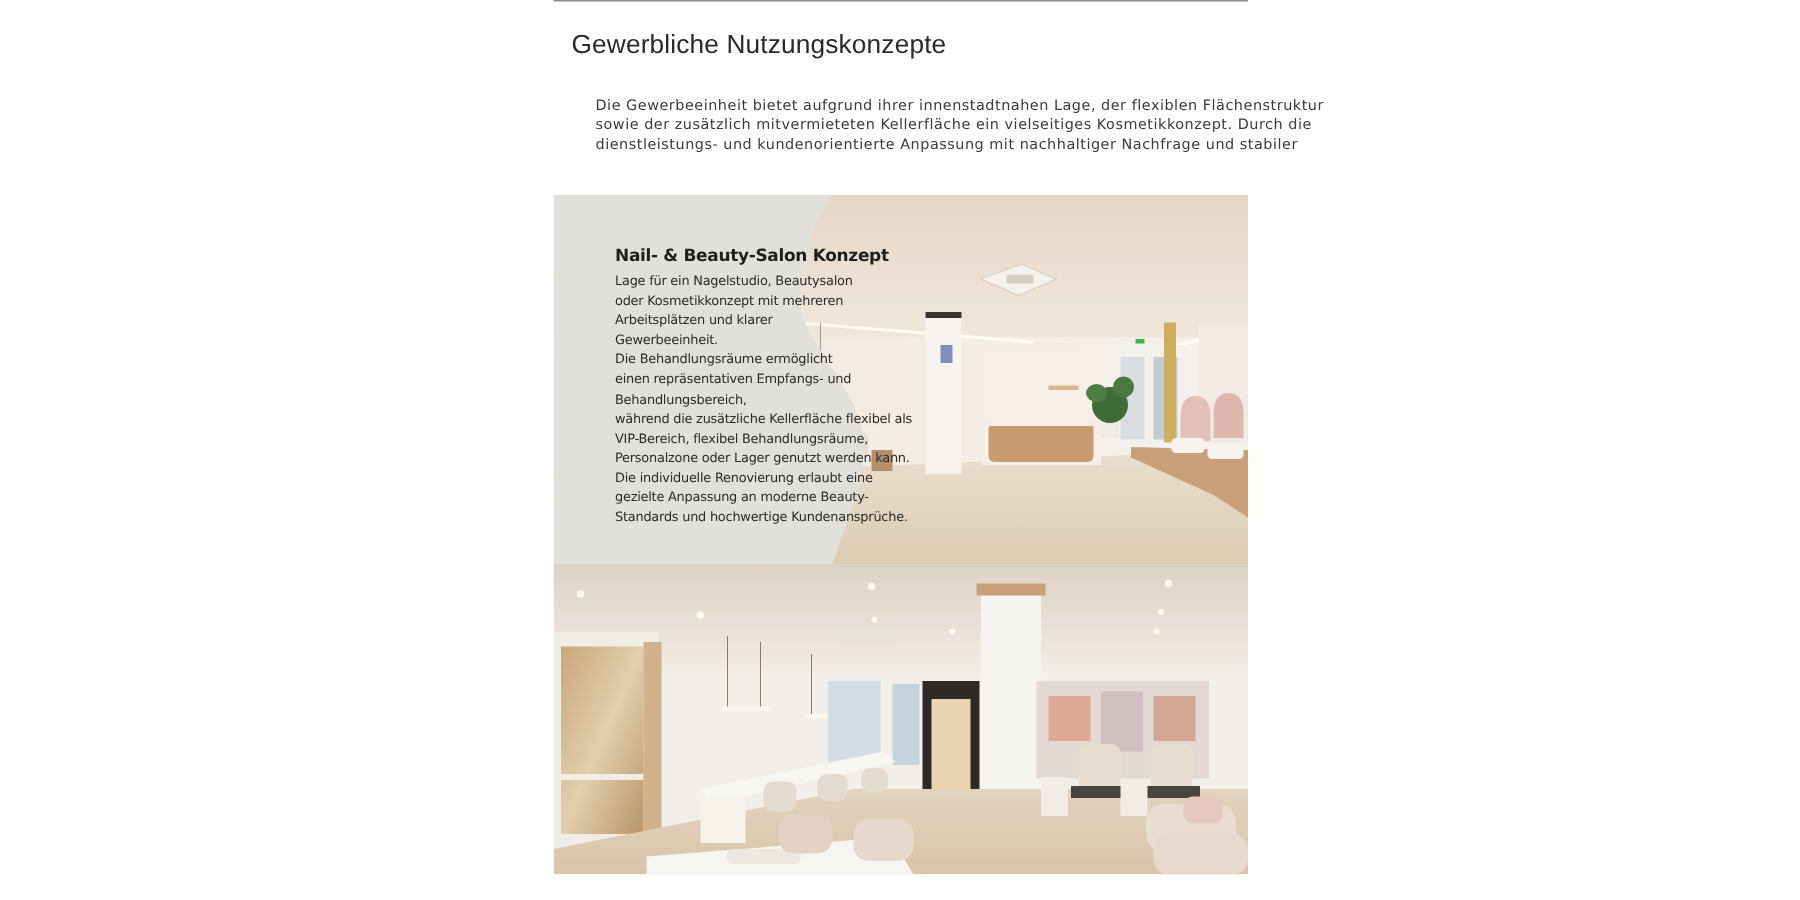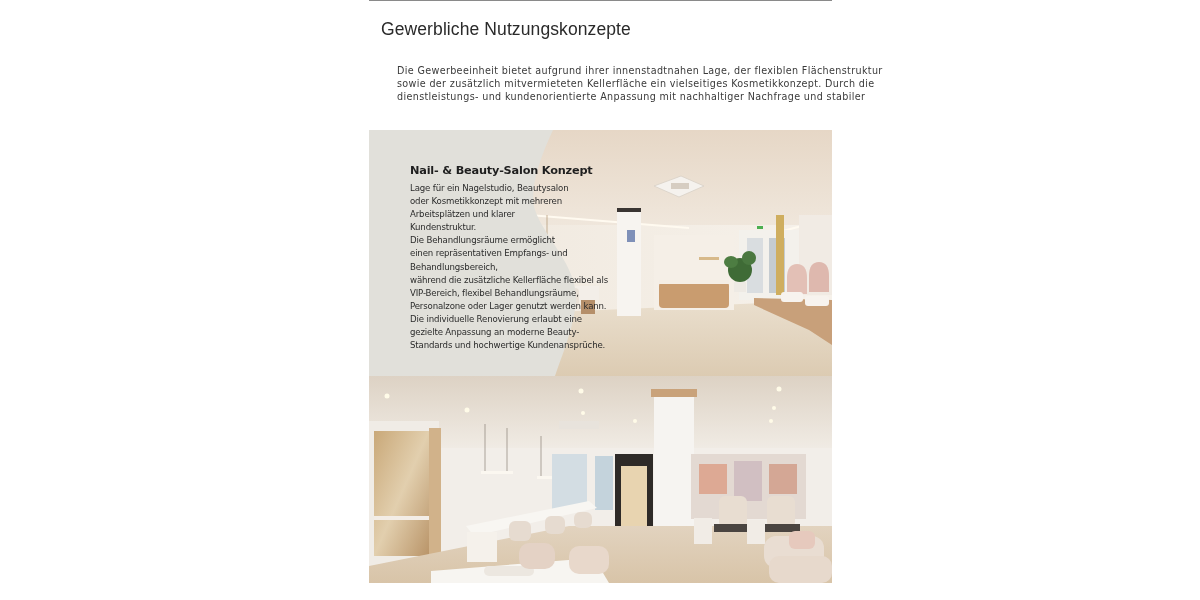--- a/index.html
+++ b/index.html
@@ -125,21 +125,21 @@
       <rect x="436" y="166" width="24" height="10" rx="3" fill="#f7f3ee"></rect>
 
       <path d="M0,0 L184,0 C170,30 160,60 166,80 C176,110 214,140 206,180 C202,205 192,228 186,246 L0,246 Z" fill="#e1e0da"></path>
     </svg>
     <div class="overlay-text">
       <div class="overlay-heading">Nail- &amp; Beauty-Salon Konzept</div>
       <div class="overlay-body">
         <span>Lage für ein Nagelstudio, Beautysalon</span>
         <span>oder Kosmetikkonzept mit mehreren</span>
         <span>Arbeitsplätzen und klarer</span>
-        <span>Kundenstruktur.</span>
+        <span>Gewerbeeinheit.</span>
         <span>Die Behandlungsräume ermöglicht</span>
         <span>einen repräsentativen Empfangs- und</span>
         <span>Behandlungsbereich,</span>
         <span>während die zusätzliche Kellerfläche flexibel als</span>
         <span>VIP-Bereich, flexibel Behandlungsräume,</span>
         <span>Personalzone oder Lager genutzt werden kann.</span>
         <span> Die individuelle Renovierung erlaubt eine</span>
         <span>gezielte Anpassung an moderne Beauty-</span>
         <span>Standards und hochwertige Kundenansprüche.</span>
       </div>

